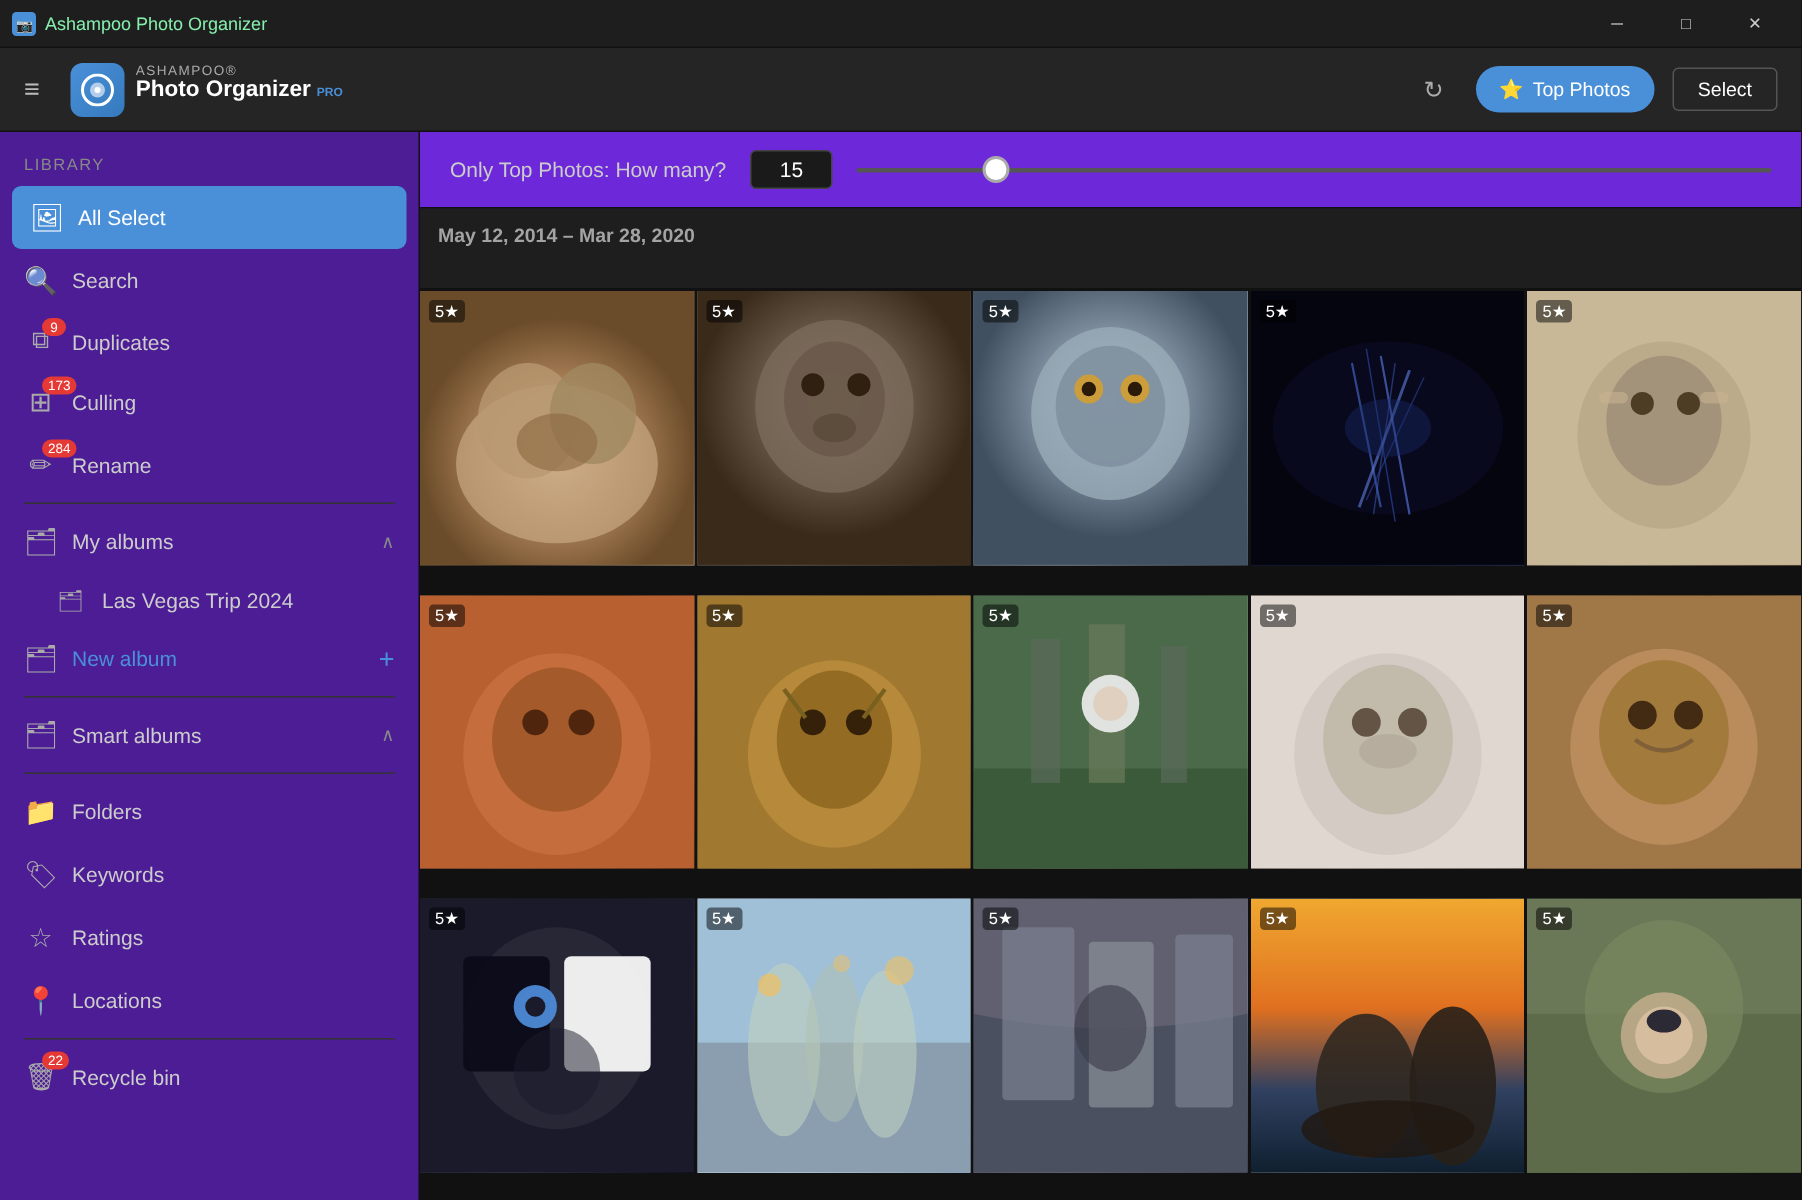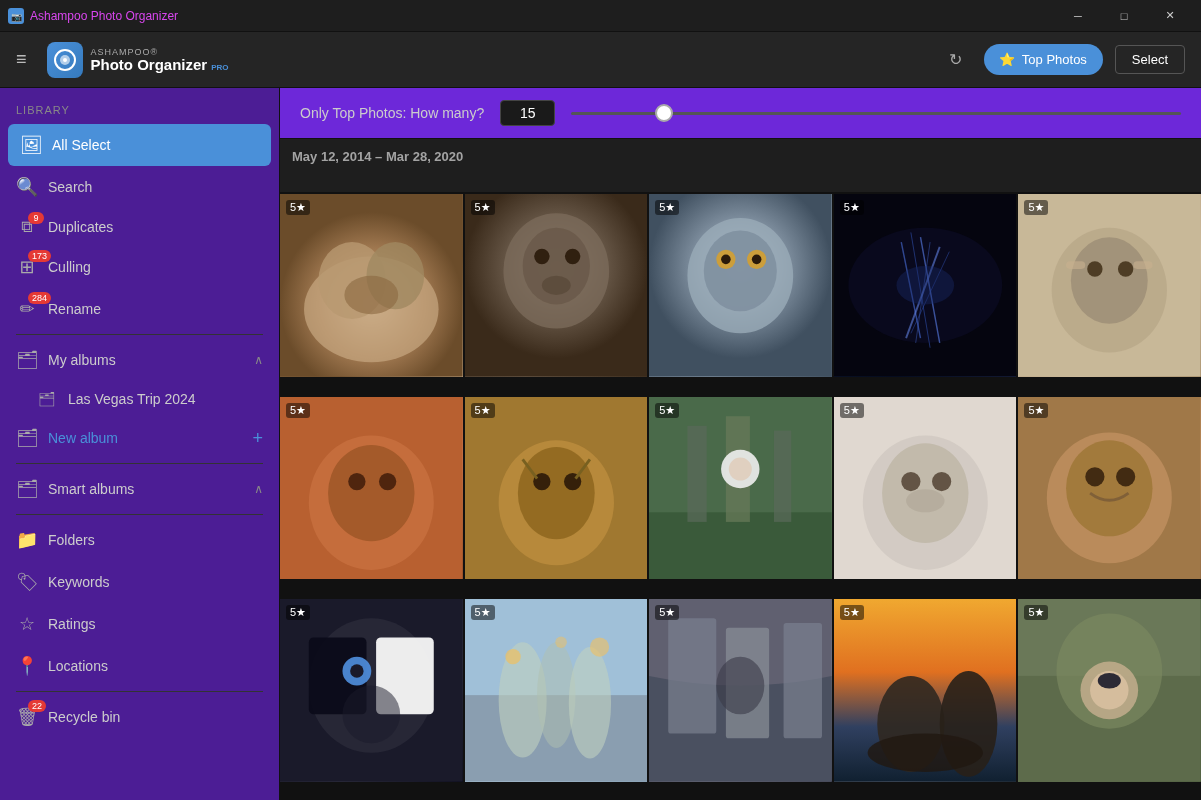--- a/index.html
+++ b/index.html
@@ -22,21 +22,21 @@
       border-bottom: 1px solid #111;
       user-select: none;
     }
     .titlebar-icon {
       width: 16px;
       height: 16px;
       margin-right: 6px;
     }
     .titlebar-title {
       font-size: 12px;
-      color: #d946ef;
+      color: #86efac;
       flex: 1;
     }
     .titlebar-controls {
       display: flex;
       gap: 0;
     }
     .titlebar-btn {
       width: 46px;
       height: 32px;
       display: flex;
@@ -67,21 +67,20 @@
       gap: 12px;
     }
     .toolbar-hamburger {
       font-size: 18px;
       color: #bbb;
       cursor: pointer;
       margin-right: 8px;
     }
     .toolbar-logo {
       display: flex;
-      align-items: center;
       gap: 8px;
     }
     .logo-icon {
       width: 36px;
       height: 36px;
       background: linear-gradient(135deg, #4a90d9, #357abd);
       border-radius: 8px;
       display: flex;
       align-items: center;
       justify-content: center;

